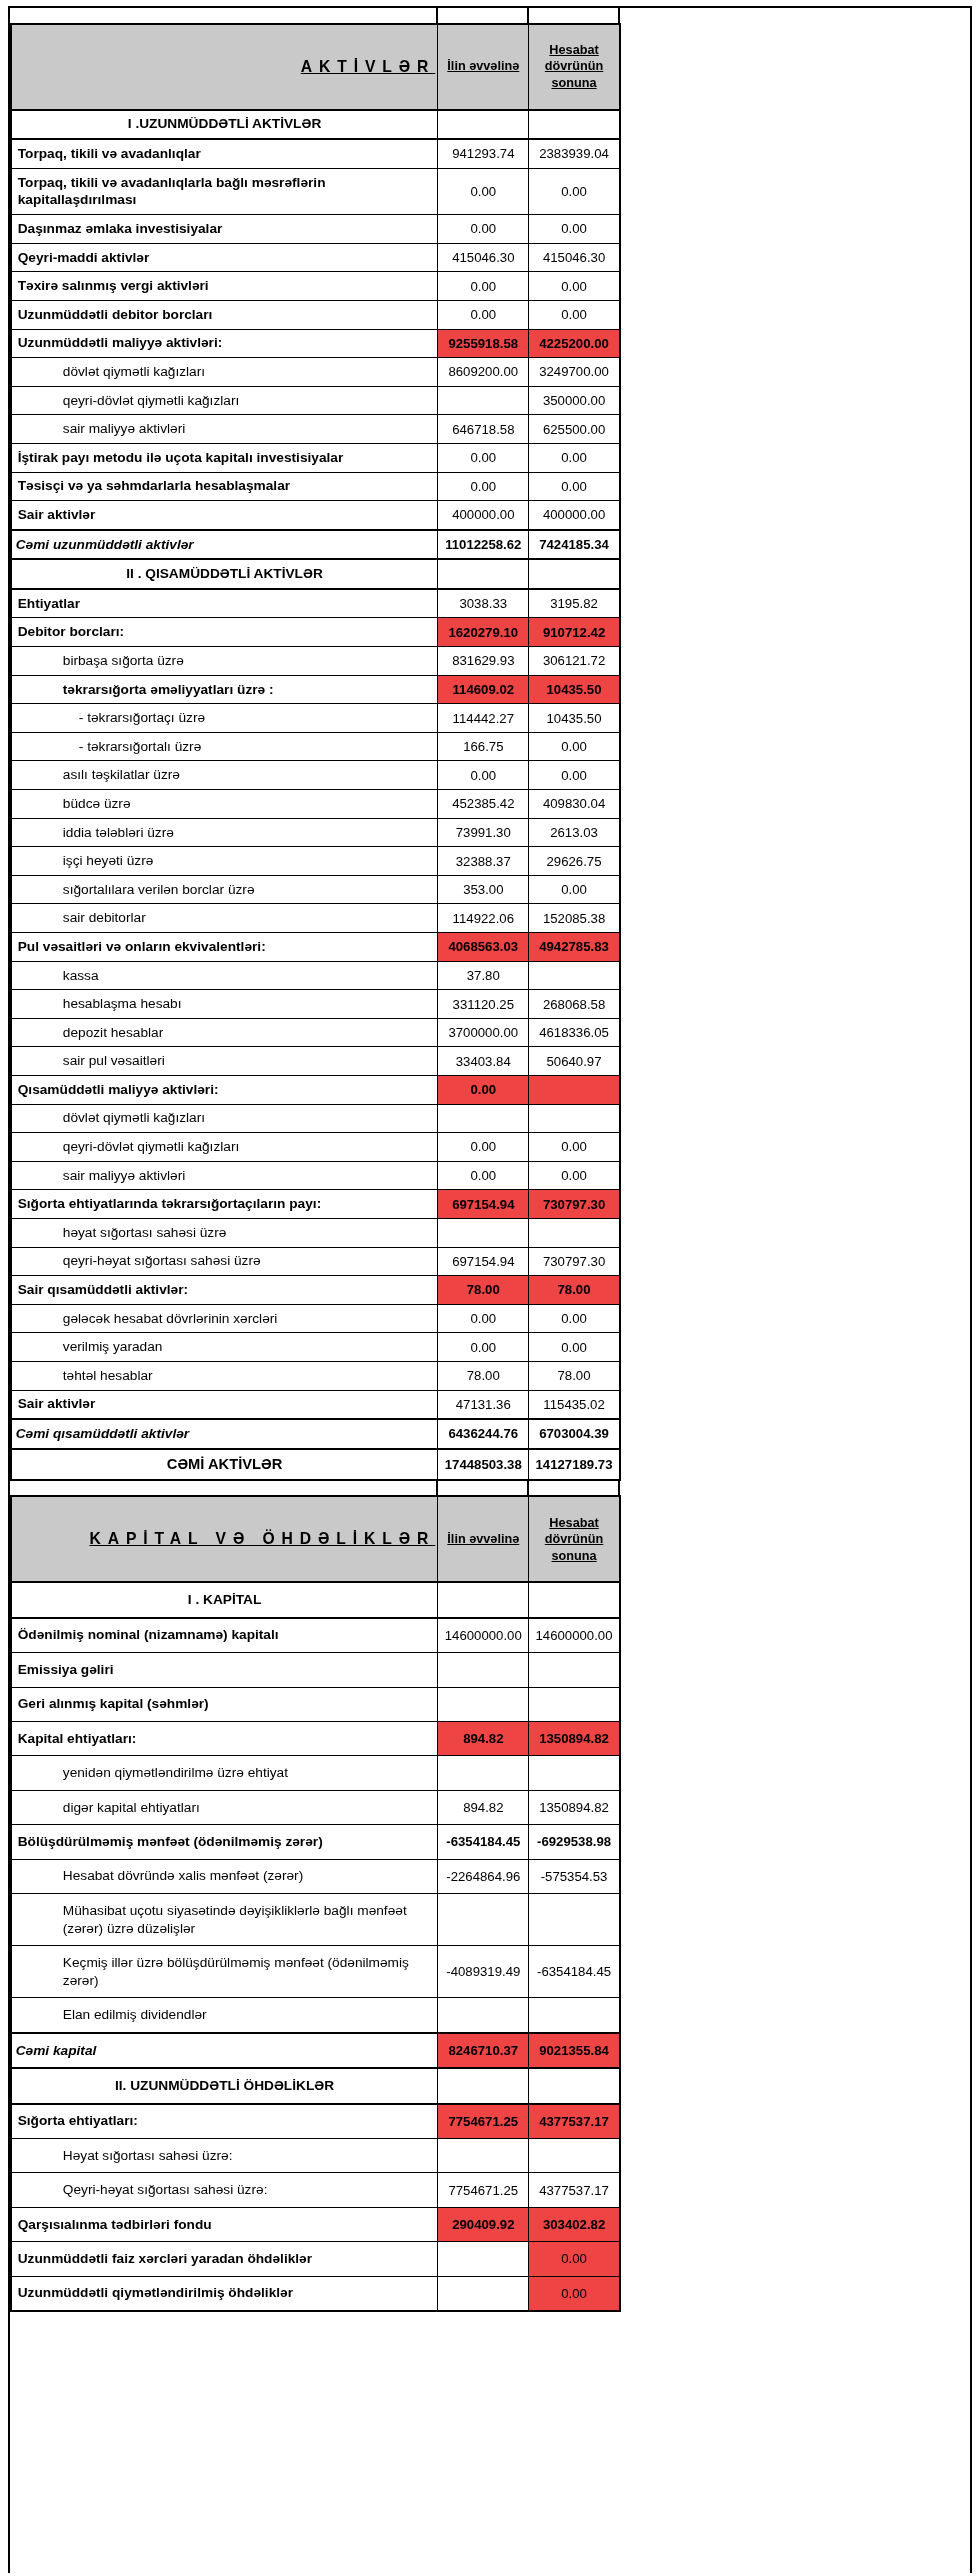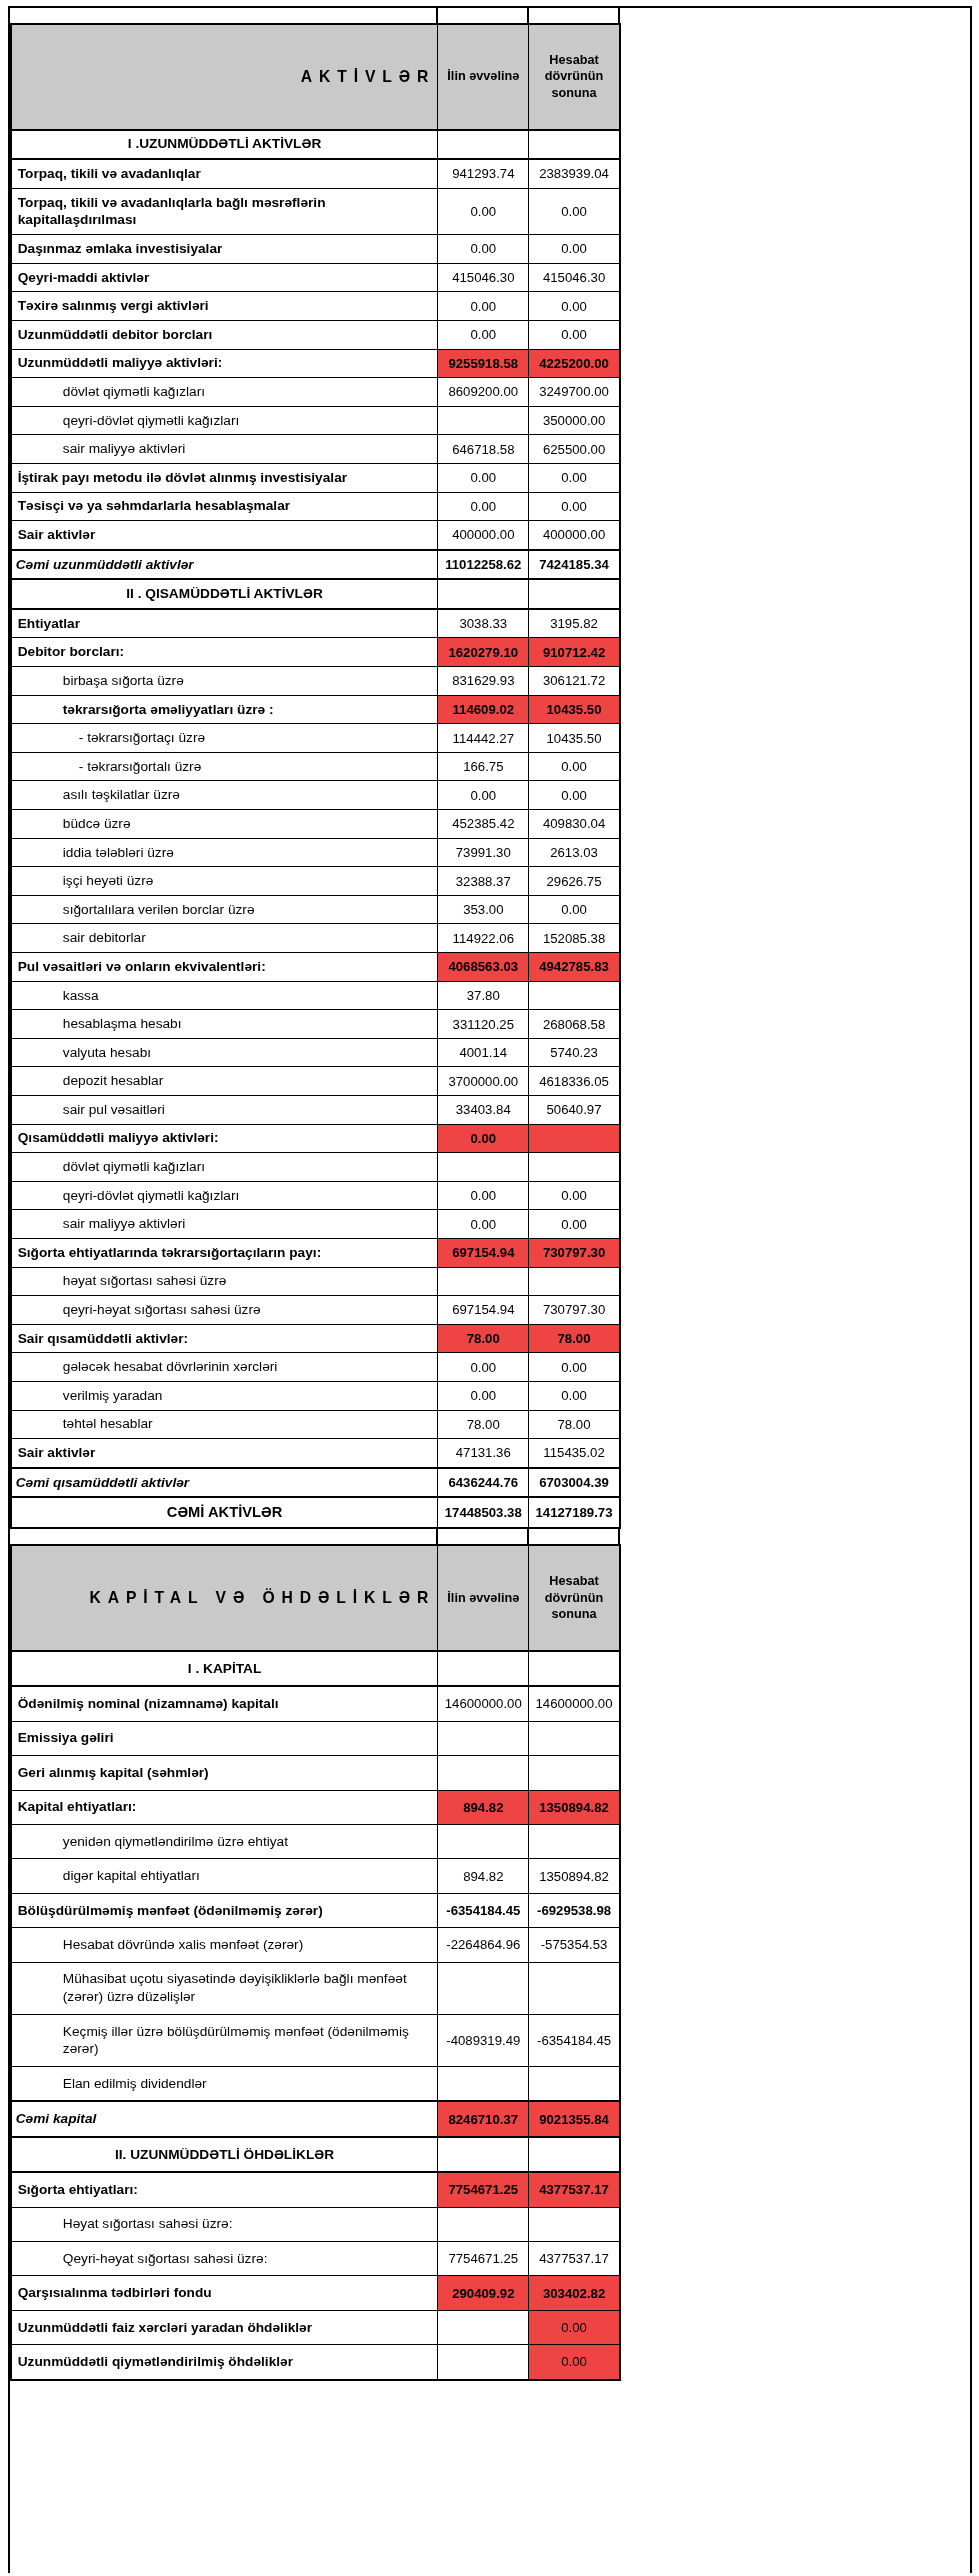--- a/index.html
+++ b/index.html
@@ -18,21 +18,21 @@
   }
   table.fin, table.strip-t {
     border-collapse: collapse;
     table-layout: fixed;
     width: 609px;
   }
   col.c-lab { width: 427px; }
   col.c-v   { width: 91px; }
   table.fin { border: 2px solid #000; }
   .fin th, .fin td { border: 1px solid #000; vertical-align: middle; word-wrap: break-word; }
-  .head th { background: #c9c9c9; height: 106px; padding: 2px; }
+  .head th { background: #c9c9c9; height: 86px; padding: 2px; text-decoration: underline; }
   .h-lab { font-size: 15.7px; font-weight: bold; letter-spacing: 6.9px; text-align: right; }
   .h-val { font-size: 12.7px; font-weight: bold; text-align: center; line-height: 1.3; letter-spacing: 0; }
   .lab { font-size: 13.7px; padding: 4.9px 3.9px 4.9px 5.9px; line-height: 1.3; text-align: left; }
   .val { font-size: 13.2px; text-align: center; padding: 4.9px 2px; }
   .r-sec .lab { text-align: center; font-weight: bold; padding-left: 3.9px; }
   .r-sec td { border-top-width: 2px; border-bottom-width: 2px; }
   .r-b .lab, .r-bs .lab, .r-bv .lab { font-weight: bold; }
   .r-s  .lab { padding-left: 51px; }
   .r-sb .lab { padding-left: 51px; font-weight: bold; }
   .r-s2 .lab { padding-left: 67px; }
@@ -128,21 +128,21 @@
           <td class="lab">qeyri-dövlət qiymətli kağızları</td>
           <td class="val"></td>
           <td class="val">350000.00</td>
         </tr>
         <tr class="r-s">
           <td class="lab">sair maliyyə aktivləri</td>
           <td class="val">646718.58</td>
           <td class="val">625500.00</td>
         </tr>
         <tr class="r-b">
-          <td class="lab">İştirak payı metodu ilə dövlət alınmış investisiyalar</td>
+          <td class="lab">İştirak payı metodu ilə uçota kapitalı investisiyalar</td>
           <td class="val">0.00</td>
           <td class="val">0.00</td>
         </tr>
         <tr class="r-b">
           <td class="lab">Təsisçi və ya səhmdarlarla hesablaşmalar</td>
           <td class="val">0.00</td>
           <td class="val">0.00</td>
         </tr>
         <tr class="r-b">
           <td class="lab">Sair aktivlər</td>
@@ -226,25 +226,20 @@
         </tr>
         <tr class="r-s">
           <td class="lab">kassa</td>
           <td class="val">37.80</td>
           <td class="val"></td>
         </tr>
         <tr class="r-s">
           <td class="lab">hesablaşma hesabı</td>
           <td class="val">331120.25</td>
           <td class="val">268068.58</td>
-        </tr>
-        <tr class="r-s">
-          <td class="lab">valyuta hesabı</td>
-          <td class="val">4001.14</td>
-          <td class="val">5740.23</td>
         </tr>
         <tr class="r-s">
           <td class="lab">depozit hesablar</td>
           <td class="val">3700000.00</td>
           <td class="val">4618336.05</td>
         </tr>
         <tr class="r-s">
           <td class="lab">sair pul vəsaitləri</td>
           <td class="val">33403.84</td>
           <td class="val">50640.97</td>

